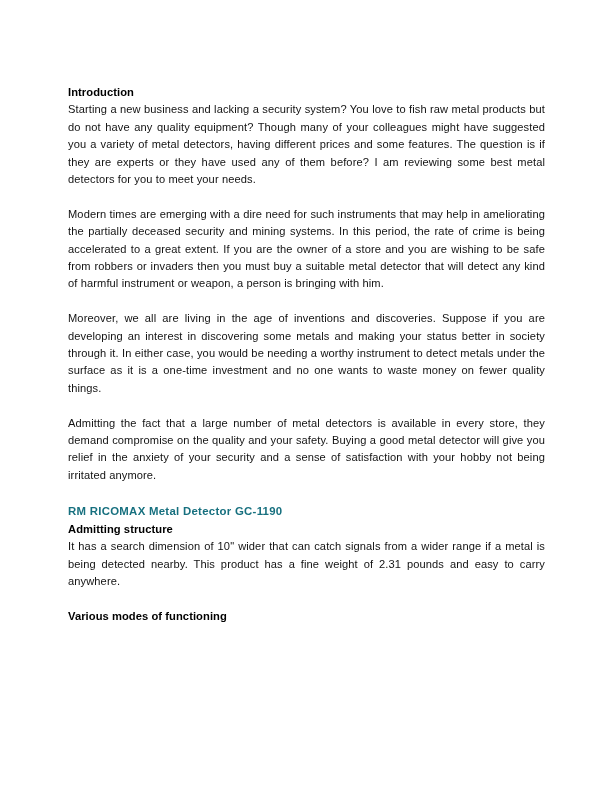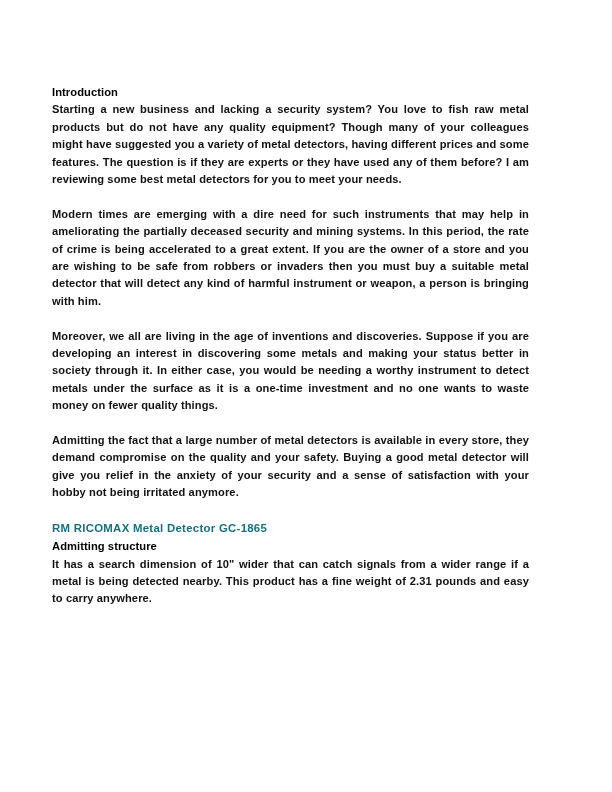--- a/index.html
+++ b/index.html
@@ -16,28 +16,28 @@
   .page {
     position: relative;
     width: 612px;
     height: 792px;
     background: #ffffff;
     overflow: hidden;
     box-sizing: border-box;
   }
   .content {
     position: absolute;
-    left: 52px;
+    left: 68px;
     top: 84px;
     width: 477px;
   }
   p, h1, h2, h3, h4 {
     margin: 0;
     padding: 0;
-    font-weight: bold;
+    font-weight: normal;
   }
   .body-text {
     font-size: 11.1px;
     line-height: 17.4px;
     text-align: justify;
     text-justify: inter-word;
     letter-spacing: 0.01em;
     color: #121212;
   }
   .heading {
@@ -75,23 +75,24 @@
       <p class="body-text">Modern times are emerging with a dire need for such instruments that may help in ameliorating the partially deceased security and mining systems. In this period, the rate of crime is being accelerated to a great extent. If you are the owner of a store and you are wishing to be safe from robbers or invaders then you must buy a suitable metal detector that will detect any kind of harmful instrument or weapon, a person is bringing with him.</p>
       <div class="gap">&nbsp;</div>
       <p class="body-text">Moreover, we all are living in the age of inventions and discoveries. Suppose if you are developing an interest in discovering some metals and making your status better in society through it. In either case, you would be needing a worthy instrument to detect metals under the surface as it is a one-time investment and no one wants to waste money on fewer quality things.</p>
       <div class="gap">&nbsp;</div>
       <p class="body-text">Admitting the fact that a large number of metal detectors is available in every store, they demand compromise on the quality and your safety. Buying a good metal detector will give you relief in the anxiety of your security and a sense of satisfaction with your hobby not being irritated anymore.</p>
     </div>
 
     <div class="gap">&nbsp;</div>
 
     <div class="block">
-      <h2 class="product-heading">RM RICOMAX Metal Detector GC-1865</h2>
+      <h2 class="product-heading">RM RICOMAX Metal Detector GC-1190</h2>
 
       <h3 class="heading">Admitting structure</h3>
       <p class="body-text">It has a search dimension of 10" wider that can catch signals from a wider range if a metal is being detected nearby. This product has a fine weight of 2.31 pounds and easy to carry anywhere.</p>
 
       <div class="gap">&nbsp;</div>
 
+      <h3 class="heading">Various modes of functioning</h3>
     </div>
 
   </div>
 </div>
 
 </body></html>

